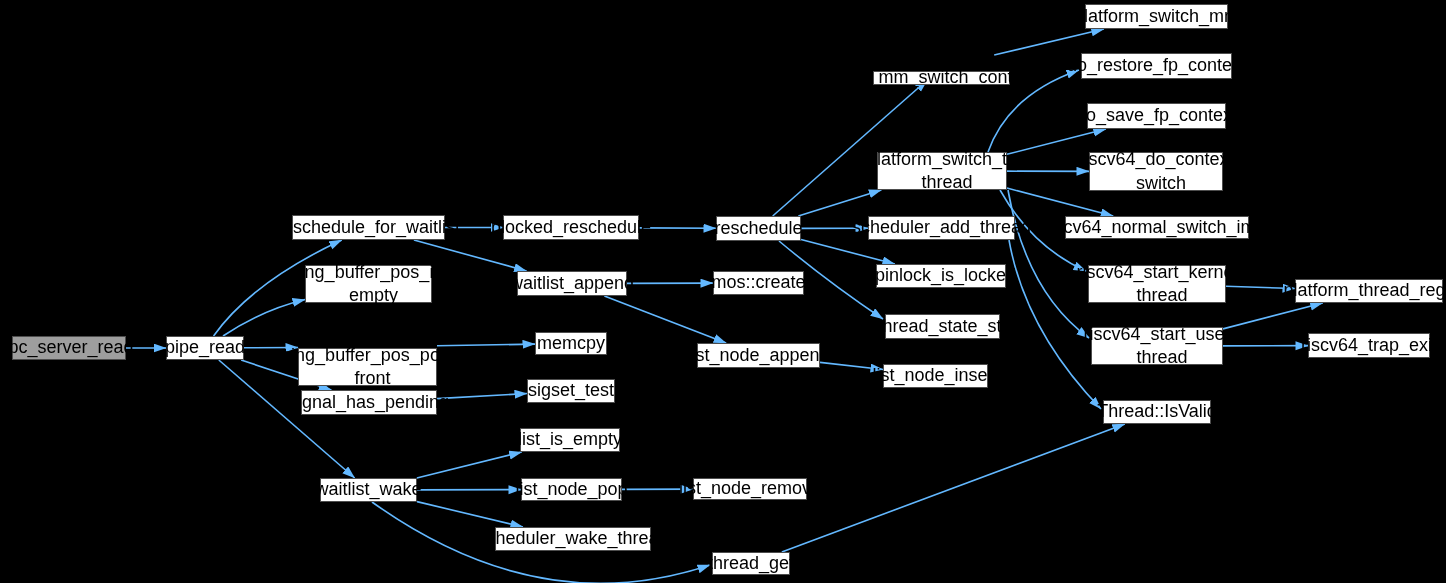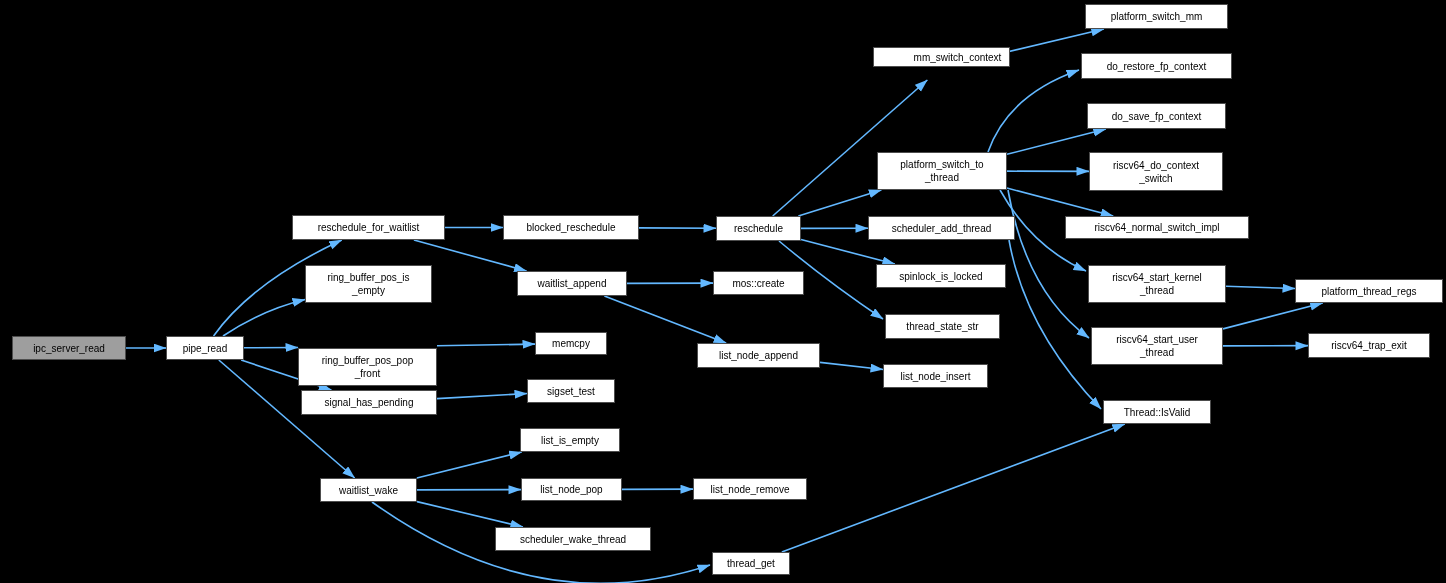--- a/index.html
+++ b/index.html
@@ -19,21 +19,21 @@
     overflow:hidden;
   }
   #edges{position:absolute;left:0;top:0;width:1446px;height:583px;}
   #nodes{position:absolute;left:0;top:0;width:1446px;height:583px;}
   .node{
     position:absolute;
     box-sizing:border-box;
     background:var(--node-bg);
     border:1.4px solid var(--node-border);
     color:var(--text);
-    font-size:10px;
+    font-size:18px;
     line-height:1.3;
     display:flex;
     align-items:center;
     justify-content:center;
     text-align:center;
     white-space:pre-line;
     cursor:pointer;
   }
   .node.highlight{background:var(--hl-bg);cursor:default;}
   .edge{stroke:var(--edge);stroke-width:1.6;fill:none;}
@@ -101,21 +101,21 @@
       <div class="node" style="left: 535px; top: 332px; width: 72px; height: 23px;">memcpy</div>
       <div class="node" style="left: 527px; top: 379px; width: 88px; height: 24px;">sigset_test</div>
       <div class="node" style="left: 520px; top: 428px; width: 100px; height: 24px;">list_is_empty</div>
       <div class="node" style="left: 521px; top: 478px; width: 101px; height: 23px;">list_node_pop</div>
       <div class="node" style="left: 495px; top: 527px; width: 156px; height: 24px;">scheduler_wake_thread</div>
       <div class="node" style="left: 712px; top: 552px; width: 78px; height: 23px;">thread_get</div>
       <div class="node" style="left: 716px; top: 216px; width: 85px; height: 25px;">reschedule</div>
       <div class="node" style="left: 713px; top: 271px; width: 91px; height: 24px;">mos::create</div>
       <div class="node" style="left: 697px; top: 343px; width: 123px; height: 25px;">list_node_append</div>
       <div class="node" style="left: 693px; top: 478px; width: 114px; height: 22px;">list_node_remove</div>
-      <div class="node" style="left: 873px; top: 47px; width: 137px; height: 20px; padding-left: 32px;">mm_switch_context</div>
+      <div class="node" style="left: 873px; top: 71px; width: 137px; height: 14px; padding-left: 32px;">mm_switch_context</div>
       <div class="node" style="left: 877px; top: 152px; width: 130px; height: 38px;">platform_switch_to
 _thread</div>
       <div class="node" style="left: 868px; top: 216px; width: 147px; height: 24px;">scheduler_add_thread</div>
       <div class="node" style="left: 876px; top: 264px; width: 130px; height: 24px;">spinlock_is_locked</div>
       <div class="node" style="left: 885px; top: 314px; width: 115px; height: 25px;">thread_state_str</div>
       <div class="node" style="left: 883px; top: 364px; width: 105px; height: 24px;">list_node_insert</div>
       <div class="node" style="left: 1085px; top: 4px; width: 143px; height: 25px;">platform_switch_mm</div>
       <div class="node" style="left: 1081px; top: 53px; width: 151px; height: 26px;">do_restore_fp_context</div>
       <div class="node" style="left: 1087px; top: 103px; width: 139px; height: 26px;">do_save_fp_context</div>
       <div class="node" style="left: 1089px; top: 152px; width: 134px; height: 39px;">riscv64_do_context

